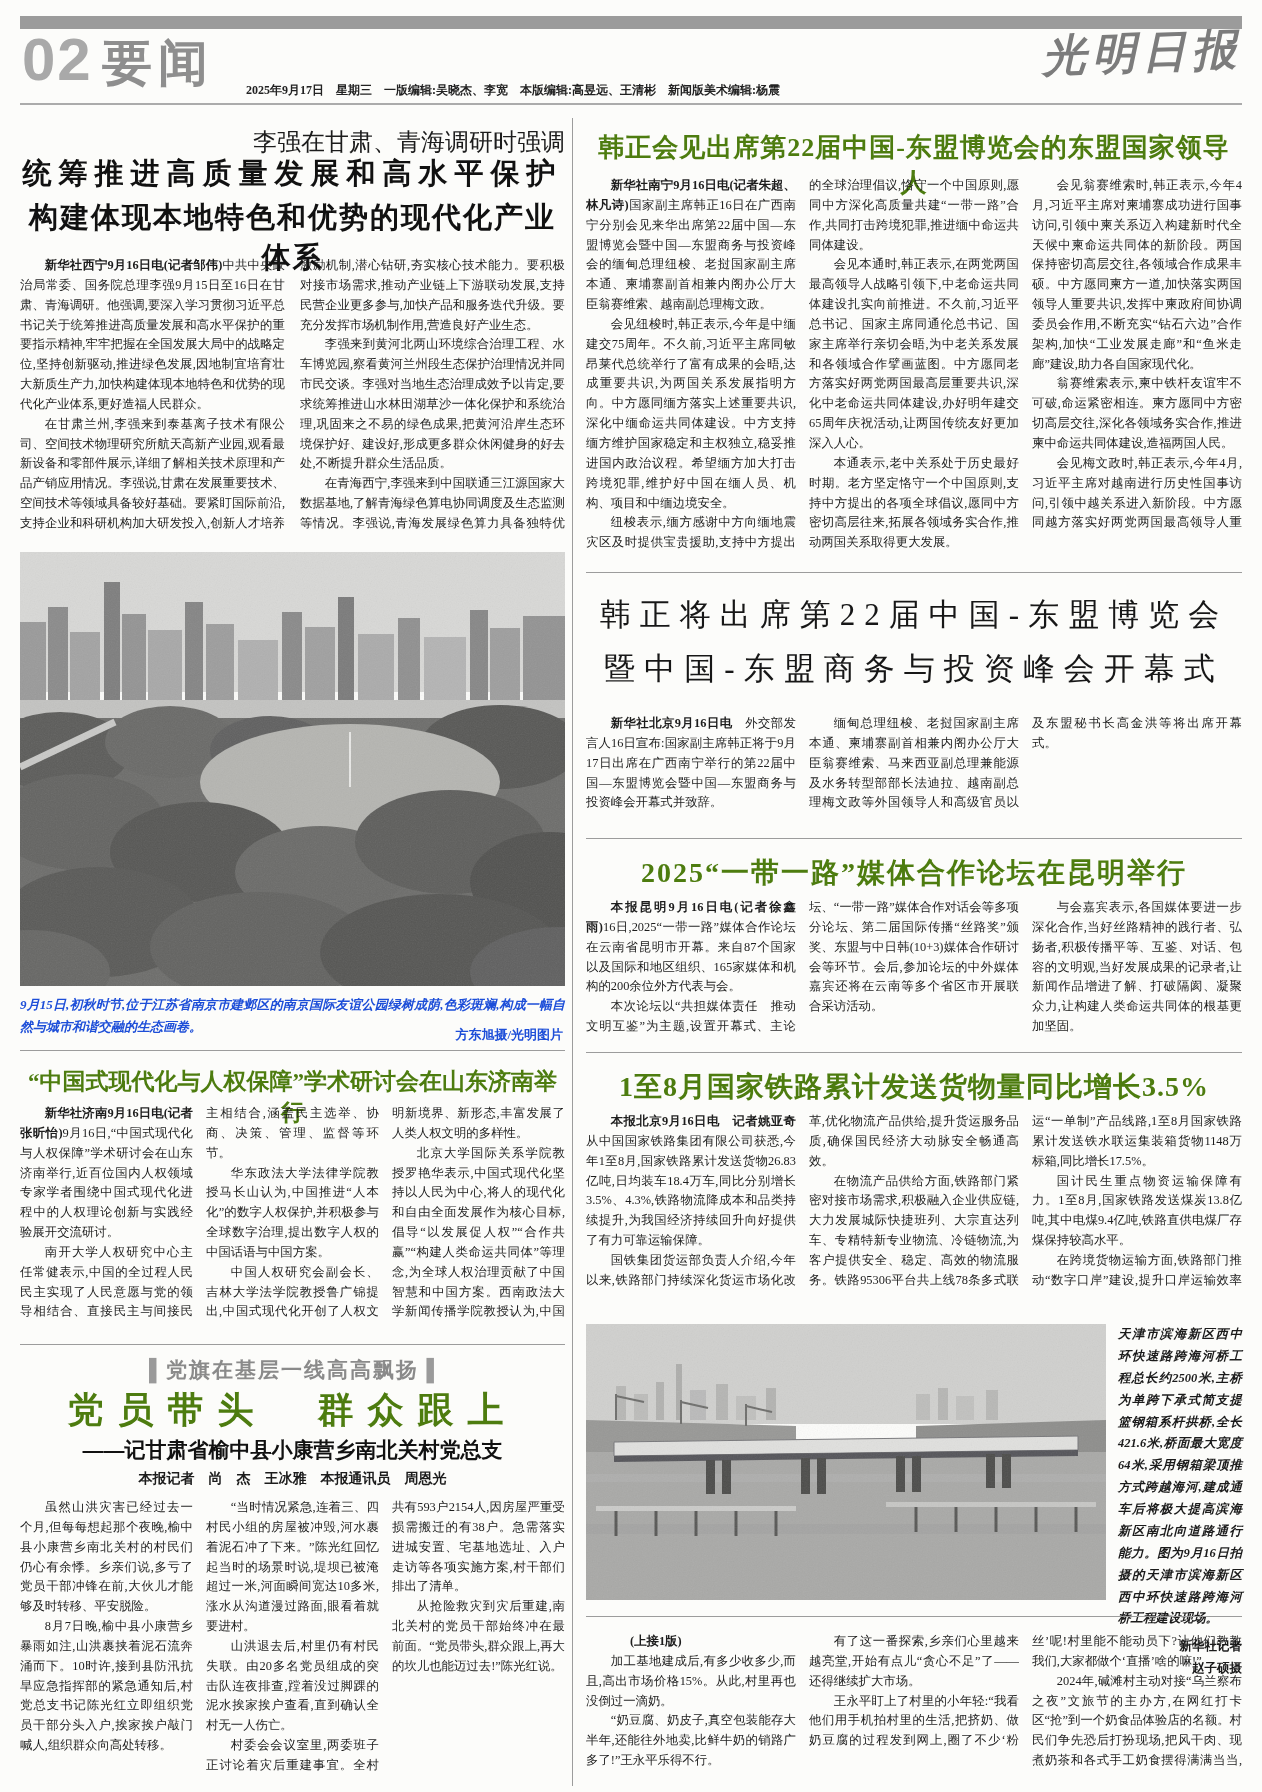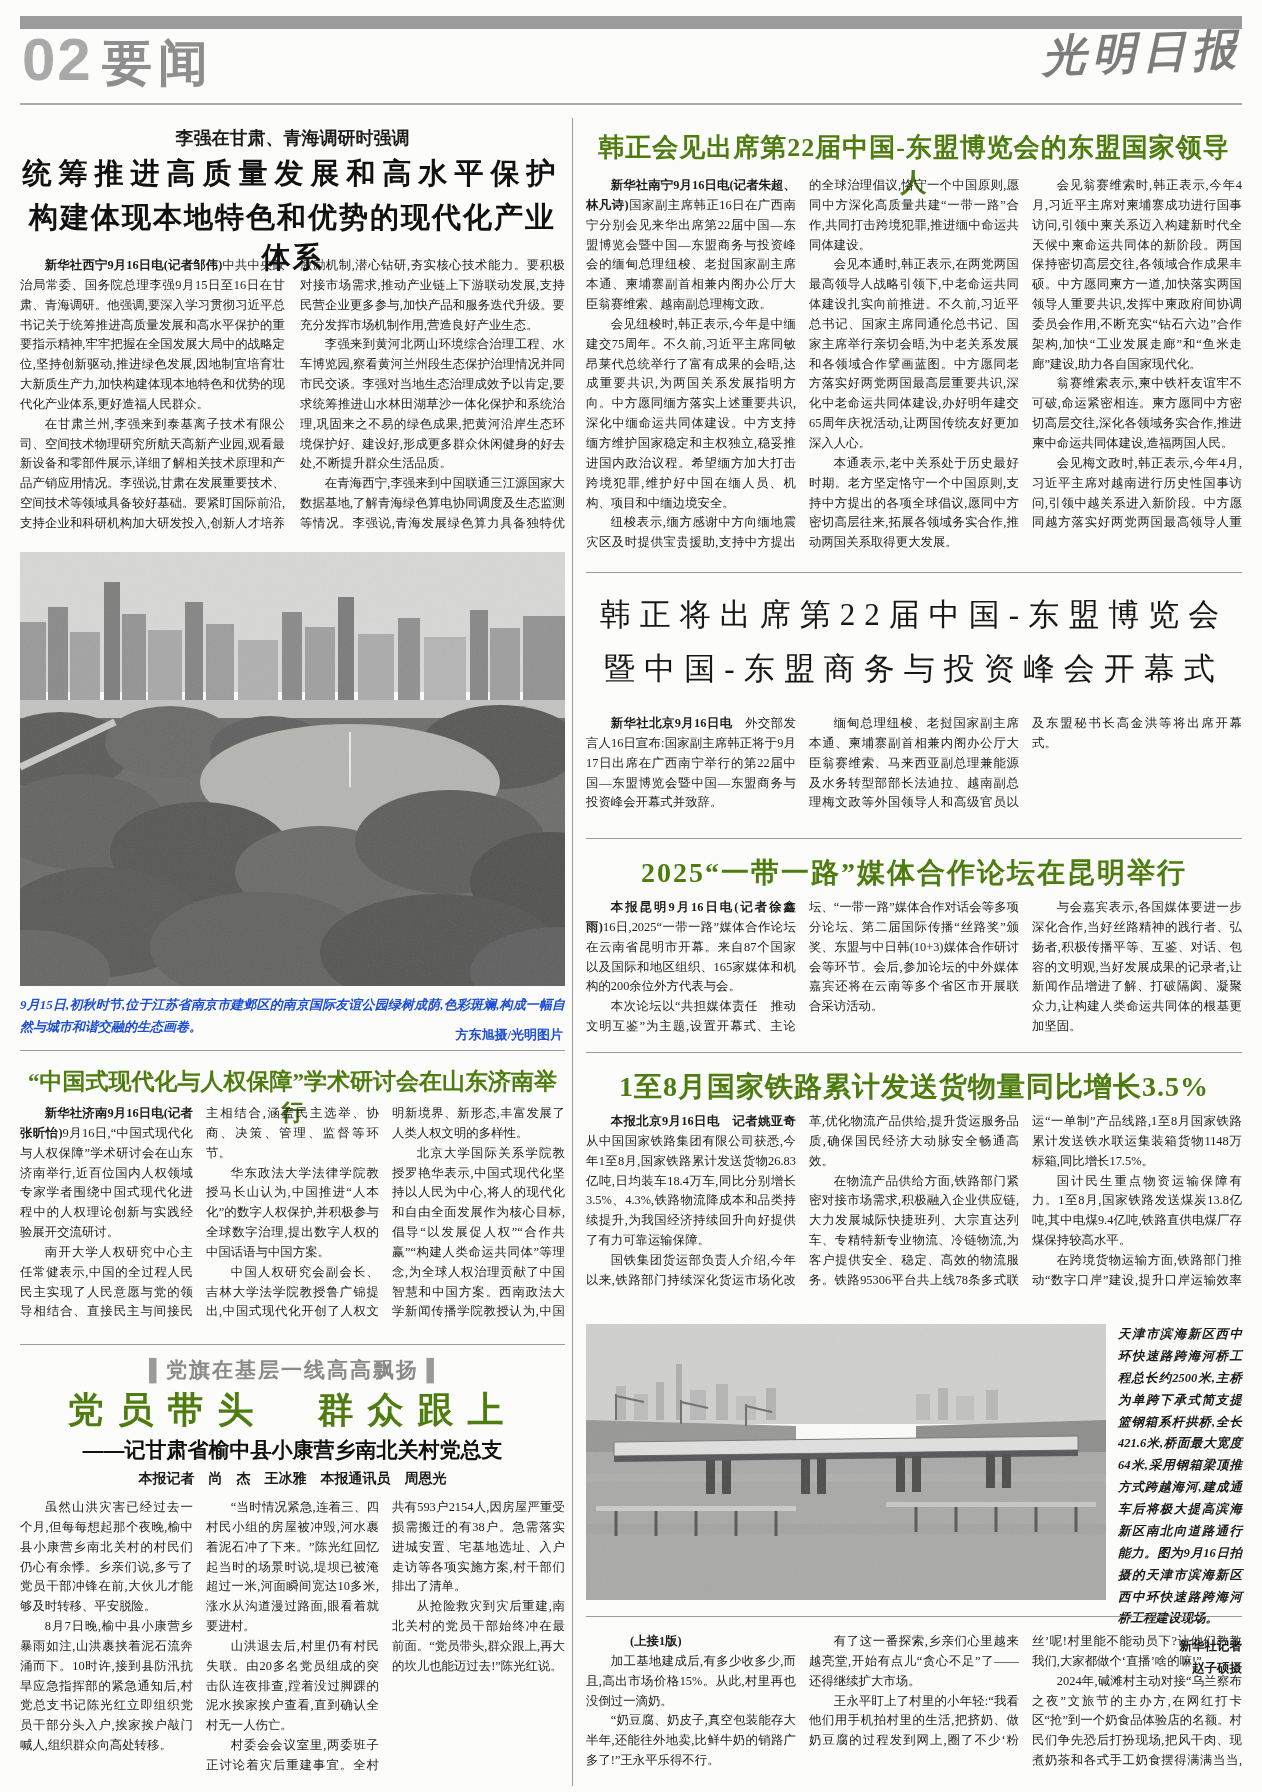--- a/index.html
+++ b/index.html
@@ -11,21 +11,21 @@
   .topbar{left:20px;top:16px;width:1222px;height:13px;background:#9b9b9b;}
   .pagenum{left:22px;top:30px;font-family:"Liberation Sans",sans-serif;font-size:60px;line-height:1;
            color:#a9a9a9;font-weight:bold;letter-spacing:2px;}
   .sectiontitle{left:102px;top:38px;font-family:"Liberation Sans",sans-serif;font-size:50px;line-height:1;
            color:#8e8e8e;font-weight:bold;letter-spacing:6px;}
   .dateline{left:246px;top:82px;font-size:12px;font-weight:bold;color:#222;white-space:nowrap;}
   .masthead{left:1020px;top:28px;width:222px;text-align:right;font-size:44px;line-height:1.2;color:#7c7c7c;
            font-weight:bold;font-style:italic;letter-spacing:6px;transform:rotate(-2deg);}
   .headrule{left:20px;top:103px;width:1222px;height:2px;background:#ababab;}
   
-  .kicker{font-size:18px;font-weight:bold;text-align:center;}
+  .kicker{font-size:24px;font-weight:normal;text-align:right;}
   .hl-sans{font-family:"Liberation Sans",sans-serif;font-weight:bold;text-align:center;color:#111;}
   .hl-serif{font-family:"Liberation Serif",serif;font-weight:bold;text-align:center;color:#4d7c0f;}
   .hl-fang{font-family:"Liberation Serif",serif;font-weight:500;text-align:center;color:#171717;}
   
   .article-body{position:absolute;font-size:12.4px;line-height:1.6;text-align:justify;color:#1d1d1d;
                 overflow:hidden;column-fill:auto;}
   .article-body p{margin:0;text-indent:2em;}
   .article-body p.noindent{text-indent:0;font-weight:bold;margin-left:44px;}
   .c2{column-count:2;column-gap:15px;}
   .c3{column-count:3;column-gap:13px;}
@@ -43,20 +43,21 @@
   svg{display:block;}
 </style>
 </head>
 <body>
 
 <div class="sheet">
 
   <div class="abs topbar"></div>
   <div class="abs pagenum">02</div>
   <div class="abs sectiontitle">要闻</div>
+  <div class="abs dateline">2025年9月17日　星期三　一版编辑:吴晓杰、李宽　本版编辑:高昱远、王清彬　新闻版美术编辑:杨震</div>
   <div class="abs masthead">光明日报</div>
   <div class="abs headrule"></div>
 
   <div class="divider-v"></div>
 
   <div class="abs kicker" style="left:20px;top:126px;width:545px;">李强在甘肃、青海调研时强调</div>
   <div class="abs hl-sans" style="left:20px;top:154px;width:545px;font-size:29px;letter-spacing:7px;">统筹推进高质量发展和高水平保护</div>
   <div class="abs hl-sans" style="left:20px;top:198px;width:545px;font-size:29px;letter-spacing:2px;">构建体现本地特色和优势的现代化产业体系</div>
   <div class="article-body c2" style="left:20px;top:256px;width:545px;height:290px;">
     <p><b>新华社西宁9月16日电(记者邹伟)</b><span>中共中央政治局常委、国务院总理李强9月15日至16日在甘肃、青海调研。他强调,要深入学习贯彻习近平总书记关于统筹推进高质量发展和高水平保护的重要指示精神,牢牢把握在全国发展大局中的战略定位,坚持创新驱动,推进绿色发展,因地制宜培育壮大新质生产力,加快构建体现本地特色和优势的现代化产业体系,更好造福人民群众。</span></p>

